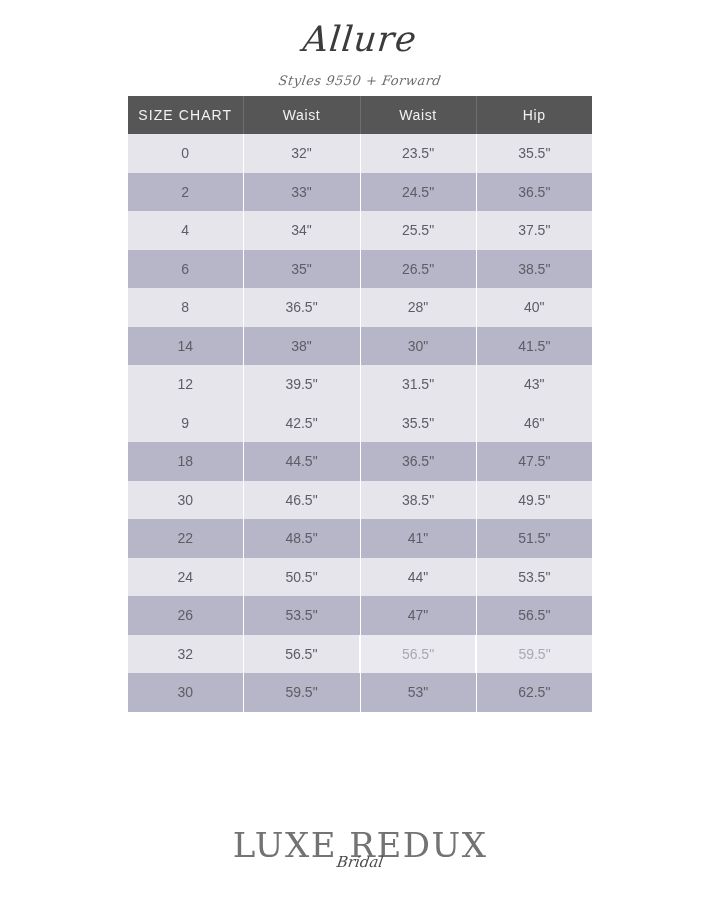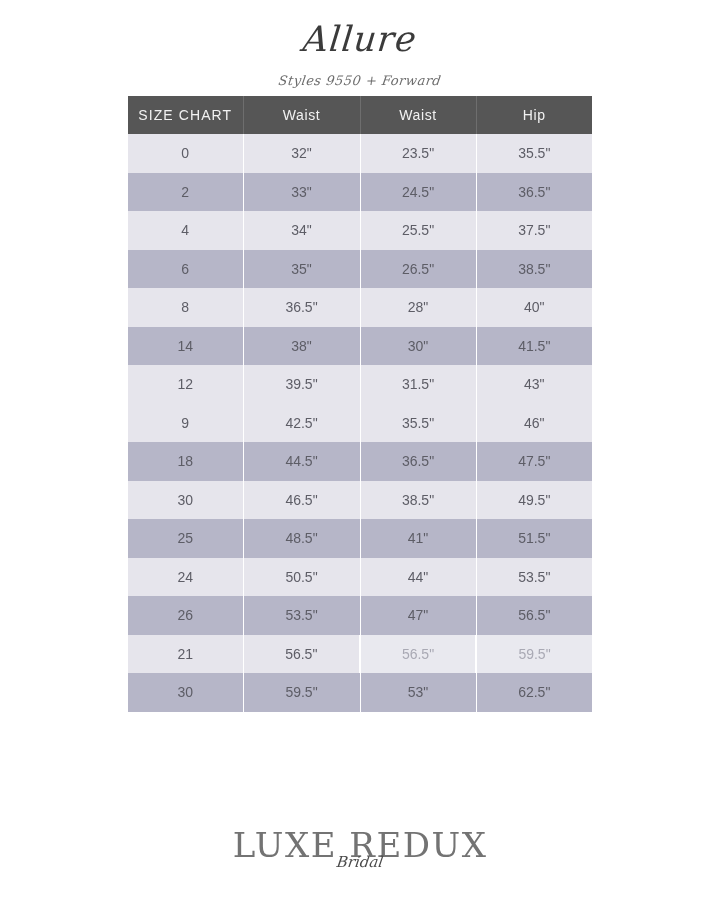--- a/index.html
+++ b/index.html
@@ -209,39 +209,39 @@
             <td>36.5"</td>
             <td>47.5"</td>
           </tr>
           <tr class="row-light">
             <td>30</td>
             <td>46.5"</td>
             <td>38.5"</td>
             <td>49.5"</td>
           </tr>
           <tr class="row-dark">
-            <td>25</td>
+            <td>22</td>
             <td>48.5"</td>
             <td>41"</td>
             <td>51.5"</td>
           </tr>
           <tr class="row-light">
             <td>24</td>
             <td>50.5"</td>
             <td>44"</td>
             <td>53.5"</td>
           </tr>
           <tr class="row-dark">
             <td>26</td>
             <td>53.5"</td>
             <td>47"</td>
             <td>56.5"</td>
           </tr>
           <tr class="row-light">
-            <td>21</td>
+            <td>32</td>
             <td>56.5"</td>
             <td class="patched">56.5"</td>
             <td class="patched">59.5"</td>
           </tr>
           <tr class="row-dark">
             <td>30</td>
             <td>59.5"</td>
             <td>53"</td>
             <td>62.5"</td>
           </tr>

